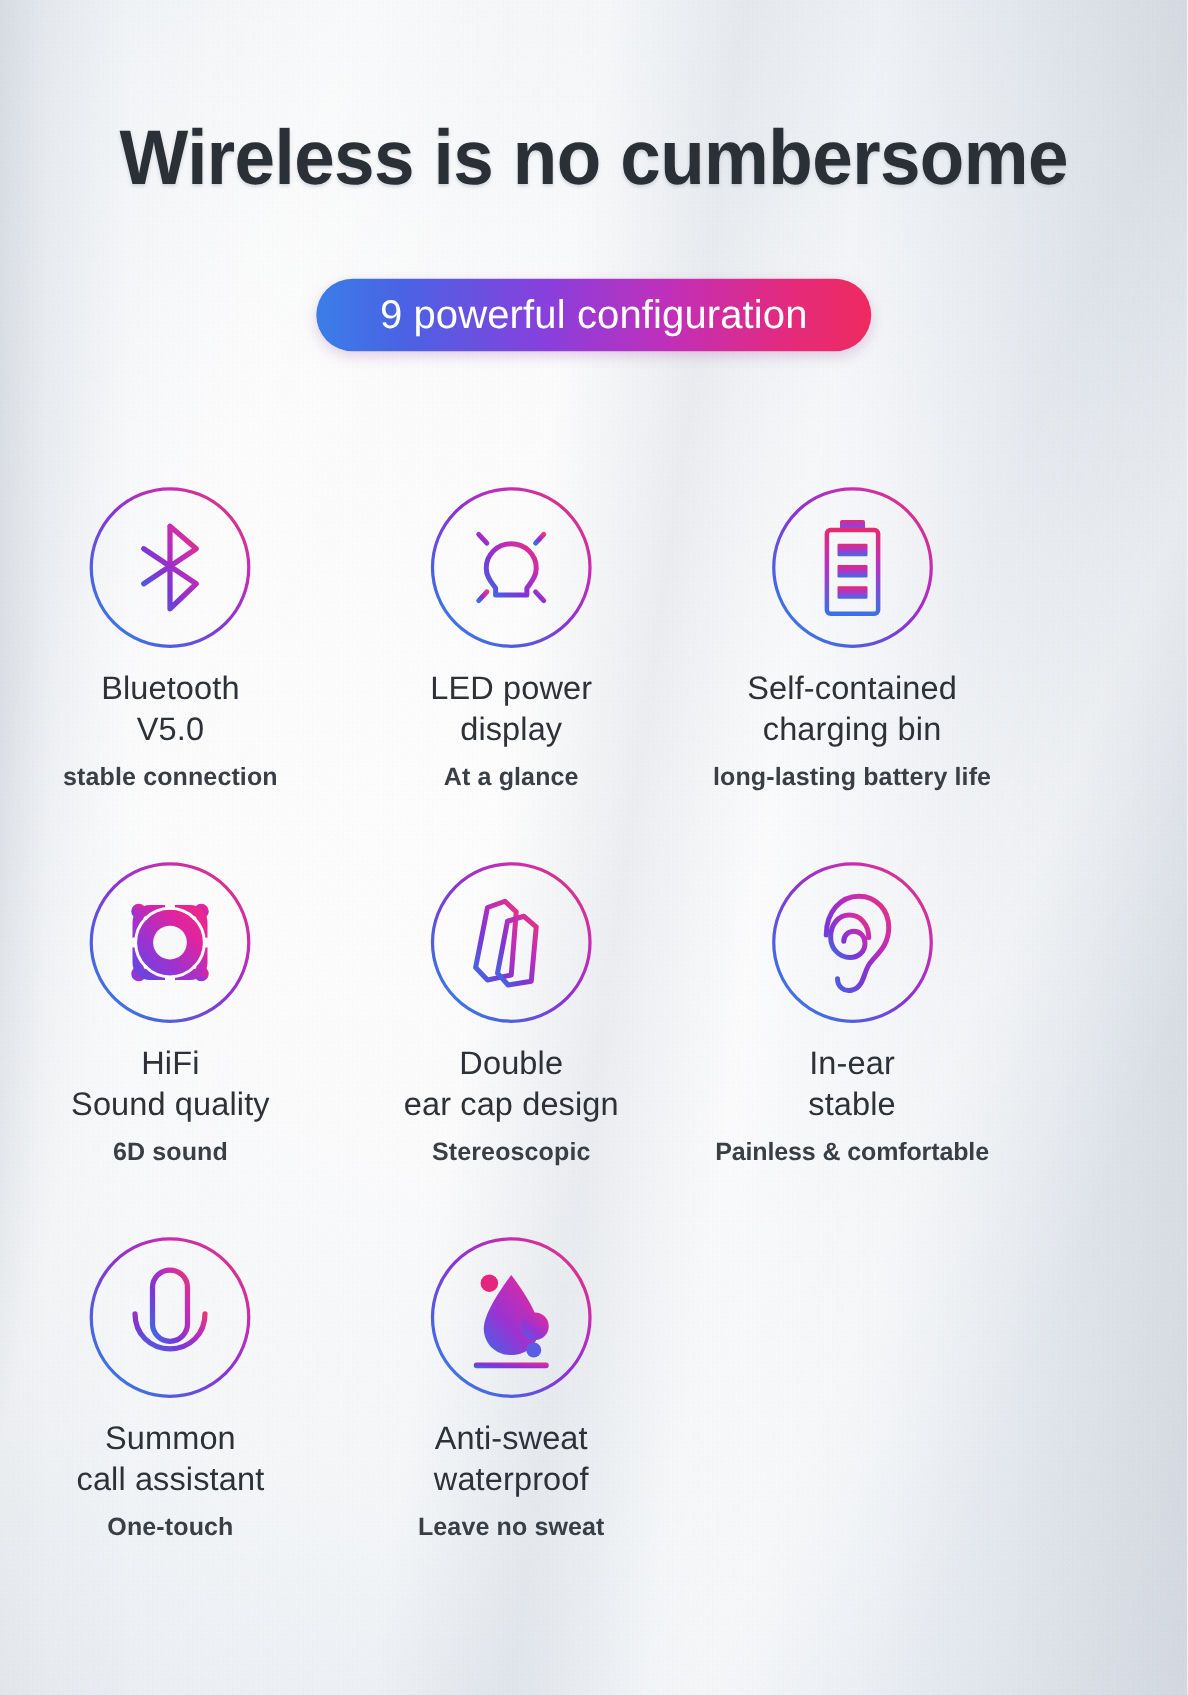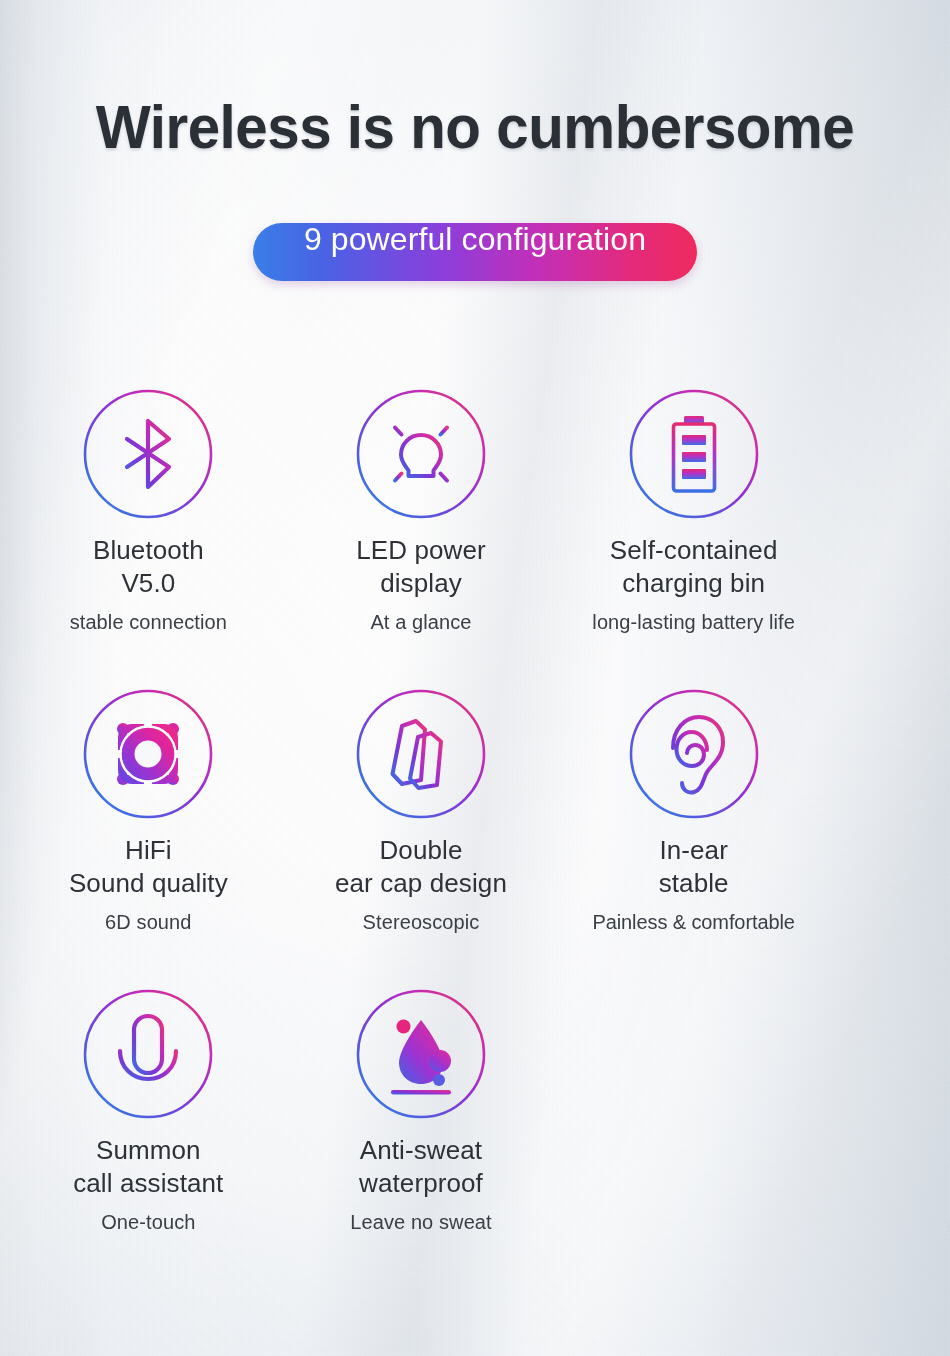--- a/index.html
+++ b/index.html
@@ -107,21 +107,21 @@
     border-radius: 29px;
     background: linear-gradient(90deg,
       #3a7ee8 0%,
       #4a62e4 16%,
       #8a3fdc 42%,
       #c22fb8 64%,
       #e52a7a 86%,
       #ee2a5e 100%);
     box-shadow: 0 4px 10px rgba(140,60,150,0.22);
     display: flex;
-    align-items: flex-start;
+    align-items: center;
     justify-content: center;
   }
   #badge-text {
     color: #ffffff;
     font-size: 32px;
     line-height: 1;
     font-weight: 400;
     letter-spacing: 0.1px;
     white-space: nowrap;
     padding-bottom: 2px;
@@ -129,21 +129,20 @@
 
   
   #grid {
     position: absolute;
     top: 388px;
     left: 0;
     width: 818px;
     display: grid;
     grid-template-columns: repeat(3, 1fr);
     grid-template-rows: repeat(3, 300px);
-    padding-left: 12px;
   }
   .cell {
     position: relative;
     display: flex;
     flex-direction: column;
     align-items: center;
   }
   .icon-circle {
     width: 132px;
     height: 132px;
@@ -160,21 +159,21 @@
     font-weight: 400;
     letter-spacing: 0.1px;
     white-space: pre-line;
   }
   .feat-sub {
     margin-top: 9px;
     font-size: 20px;
     line-height: 1.2;
     color: #3a3e45;
     text-align: left;
-    font-weight: 400;
+    font-weight: 700;
     letter-spacing: 0.1px;
     white-space: nowrap;
   }
   
   .cell[data-name="feature-card-in-ear-design"] .feat-sub {
     letter-spacing: -0.1px;
   }
 </style>
 </head>
 <body>

